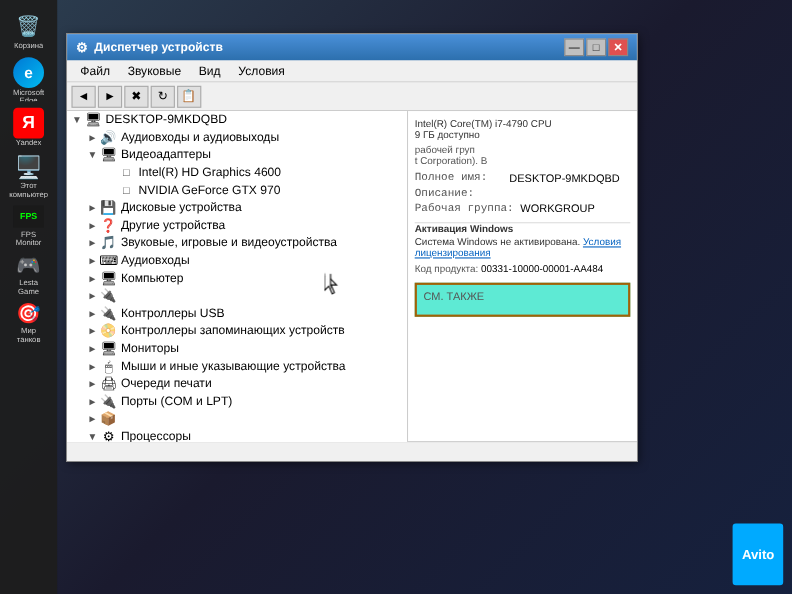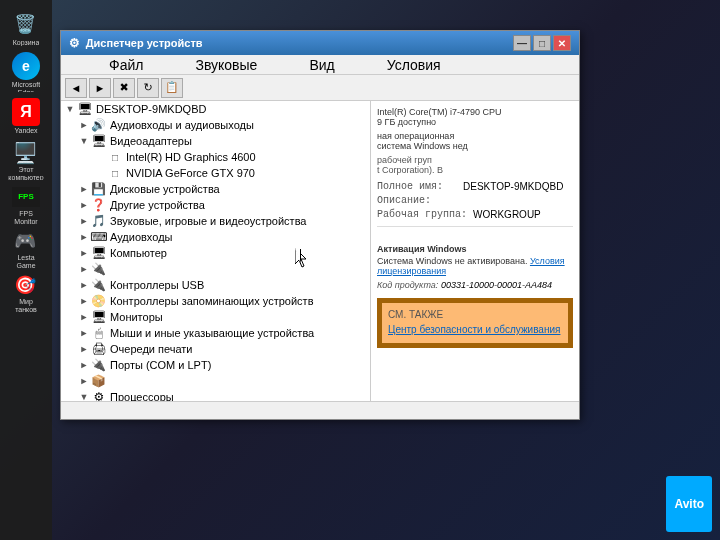--- a/index.html
+++ b/index.html
@@ -132,24 +132,23 @@
       height: 20px;
       display: flex;
       align-items: center;
       padding: 0 4px;
       border-bottom: 1px solid #ccc;
       flex-shrink: 0;
     }
 
     .menu-item {
       padding: 2px 8px;
-      font-size: 14px;
+      font-size: 11px;
       cursor: pointer;
       color: #000;
-      margin-left: 36px;
     }
 
     
     .toolbar {
       background: #f0f0f0;
       height: 26px;
       display: flex;
       align-items: center;
       padding: 0 4px;
       border-bottom: 1px solid #ccc;
@@ -247,22 +246,22 @@
       font-size: 10px;
       font-family: Liberation Mono, monospace;
     }
 
     .info-val {
       color: #000;
       font-size: 10px;
     }
 
     .see-also-box {
-      background: #fdba74;
-      border: 5px solid #a16207;
+      background: #5eead4;
+      border: 2px solid #a16207;
       padding: 6px;
       margin-top: 6px;
     }
 
     .see-also-title {
       font-size: 10px;
       color: #555;
       margin-bottom: 4px;
     }
 
@@ -543,60 +542,55 @@
           <span class="tree-label">Процессоры</span>
         </div>
 
       </div>
 
       <div class="info-panel">
         <div class="info-section">
           <div style="font-size:9px; color:#333; margin-bottom:4px;">
             Intel(R) Core(TM) i7-4790 CPU<br>
             9 ГБ доступно
-          </div>
-          <div style="font-size:9px; color:#333; margin-bottom:4px;">
-            ная операционная<br>
-            система Windows нед
           </div>
           <div style="font-size:9px; color:#555; margin-bottom:6px;">
             рабочей груп<br>
             t Corporation). B
           </div>
 
           <div class="info-row">
             <span class="info-key">Полное имя:</span>
             <span class="info-val">DESKTOP-9MKDQBD</span>
           </div>
           <div class="info-row">
             <span class="info-key">Описание:</span>
             <span class="info-val"></span>
           </div>
           <div class="info-row">
             <span class="info-key">Рабочая группа:</span>
             <span class="info-val">WORKGROUP</span>
           </div>
 
-          <div style="margin-top:6px; font-size:9px; color:#333; border-top:1px solid #ddd; padding-top:17px;">
+          <div style="margin-top:6px; font-size:9px; color:#333; border-top:1px solid #ddd; padding-top:0;">
             <div style="font-weight:bold; margin-bottom:2px;">Активация Windows</div>
             <div>
               <span>Система Windows не активирована.</span>
               <a style="color:#0563C1; text-decoration:underline; cursor:pointer; font-size:9px;">Условия лицензирования</a>
             </div>
           </div>
 
-          <div style="margin-top:4px; font-size:9px;font-style:italic;">
+          <div style="margin-top:4px; font-size:9px;">
             <span style="color:#555;">Код продукта:</span>
             <span style="color:#000;">00331-10000-00001-AA484</span>
           </div>
         </div>
 
         <div class="see-also-box">
           <div class="see-also-title">СМ. ТАКЖЕ</div>
-          <a class="see-also-link">Центр безопасности и обслуживания</a>
         </div>
       </div>
     </div>
 
     <div class="status-bar">
       <span style="font-size:10px; color:#555;"></span>
     </div>
   </div>
 
   <div class="cursor" style="left:295px; top:248px;">

